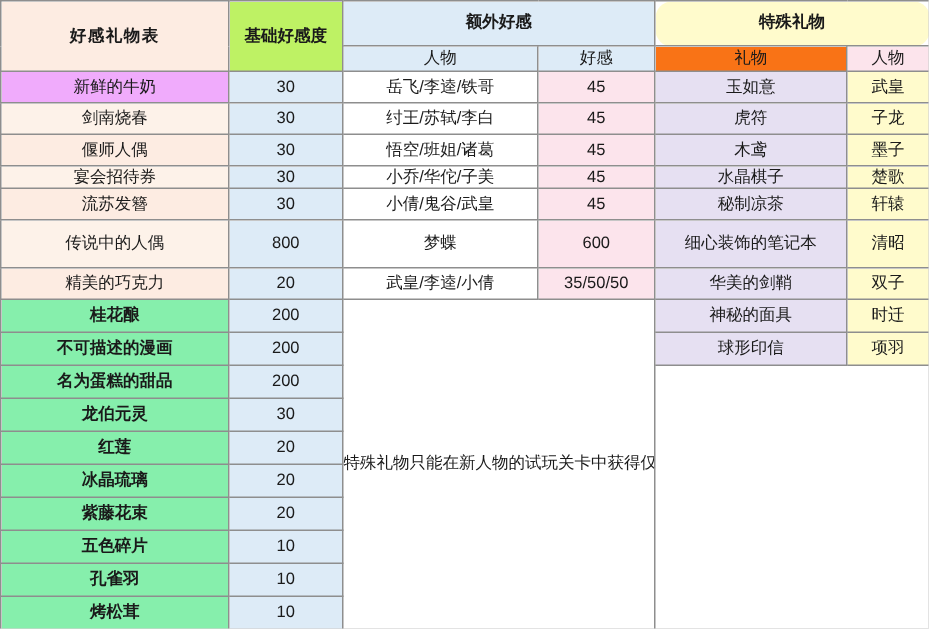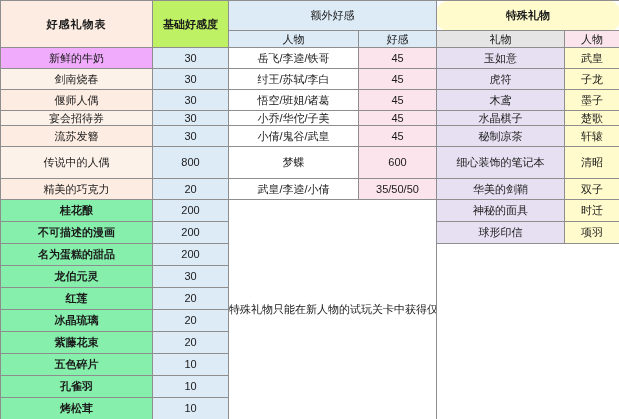--- a/index.html
+++ b/index.html
@@ -45,38 +45,38 @@
   }
   .hdr-basic {
     background: #bef264;
     font-size: 12px;
     font-weight: bold;
     color: #1a1a1a;
   }
   .hdr-extra {
     background: #ddebf7;
     font-size: 12px;
-    font-weight: normal;
+    font-weight: bold;
   }
   .hdr-special {
     background: #fffbcc;
     font-size: 12px;
     font-weight: bold;
     border-radius: 11px;
   }
   .sub-person {
     background: #ddebf7;
     font-size: 11.5px;
   }
   .sub-favor {
     background: #ddebf7;
     font-size: 11.5px;
   }
   .sub-gift {
-    background: #e5e5e5;
+    background: #f97316;
     font-size: 11.5px;
     margin-top: 24px;
   }
   .sub-sperson {
     background: #fce4ec;
     font-size: 11.5px;
   }
   
   .gift-a { background: #f0abfc; }
   .gift-b { background: #fdf2e9; }

